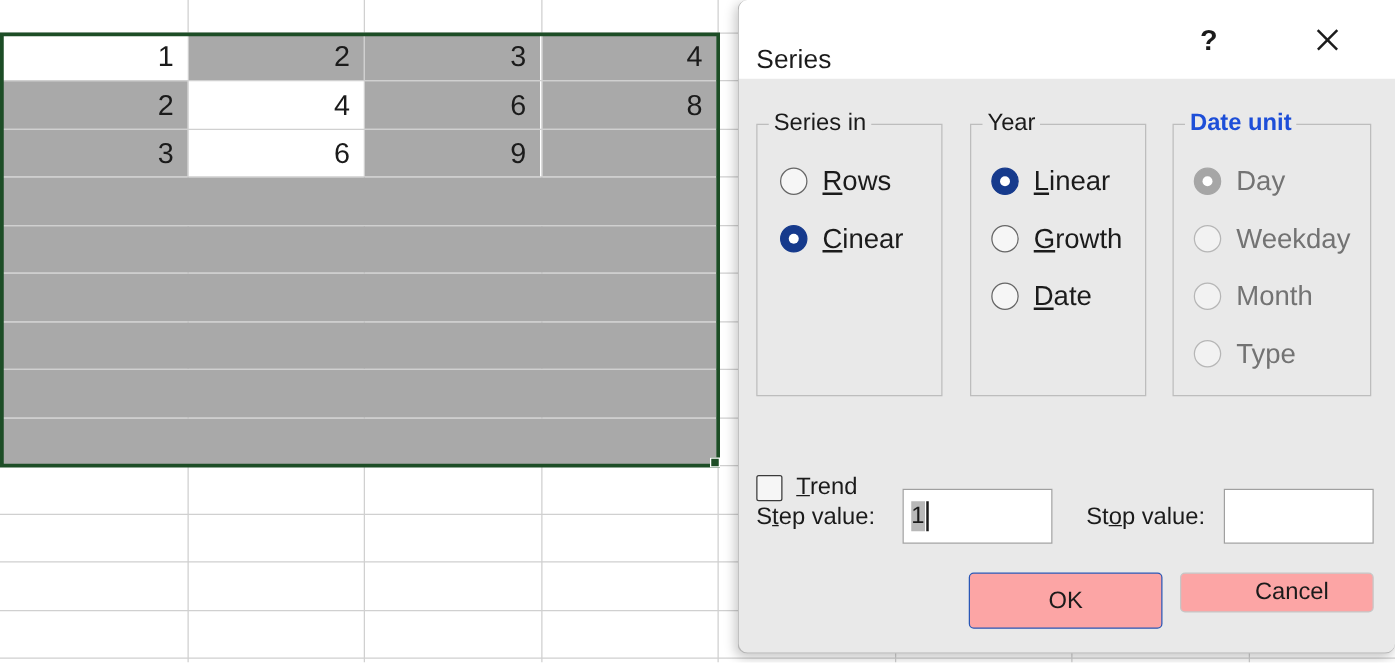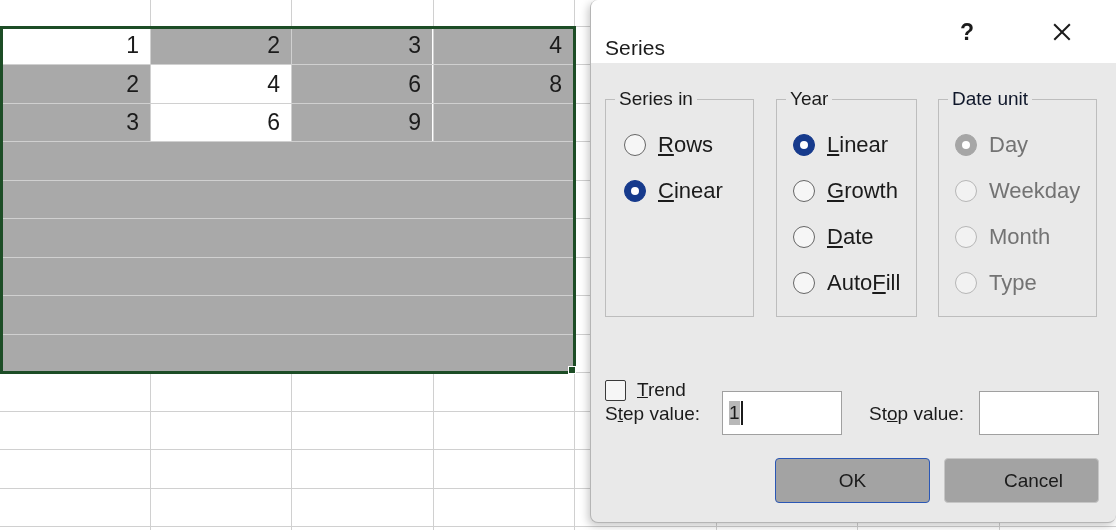--- a/index.html
+++ b/index.html
@@ -138,21 +138,21 @@
   .group-legend {
     position: absolute;
     top: -12px;
     left: 9px;
     background: #e9e9e9;
     padding: 0 4px;
     font-size: 19px;
     color: #1b1b1b;
     white-space: nowrap;
   }
-  .group-legend.disabled { color: #0f172a; }
+  .group-legend.disabled { color: #1d4ed8; font-weight: bold; }
 
   .radio-row {
     position: absolute;
     display: flex;
     align-items: center;
     height: 28px;
     cursor: default;
   }
   .radio {
     width: 22px;
@@ -245,21 +245,21 @@
     width: 2px;
     height: 24px;
     background: #1b1b1b;
     margin-left: 1px;
   }
 
   
   .dlg-btn {
     position: absolute;
     box-sizing: border-box;
-    background: #a3a3a3;
+    background: #fca5a5;
     border: 1px solid #c6c6c6;
     border-radius: 4px;
     font-size: 19px;
     color: #1b1b1b;
     display: flex;
     align-items: center;
     justify-content: center;
     font-family: "Liberation Sans", sans-serif;
     cursor: default;
   }
@@ -390,24 +390,20 @@
       <div class="radio-row" style="left:16px;top:77px;">
         <span class="radio"></span>
         <span class="radio-label"><span class="acc">G</span><span>rowth</span></span>
       </div>
 
       <div class="radio-row" style="left:16px;top:123px;">
         <span class="radio"></span>
         <span class="radio-label"><span class="acc">D</span><span>ate</span></span>
       </div>
 
-      <div class="radio-row" style="left:16px;top:169px;">
-        <span class="radio"></span>
-        <span class="radio-label"><span>Auto</span><span class="acc">F</span><span>ill</span></span>
-      </div>
     </div>
 
     <div class="groupbox" style="left:347px;top:99px;width:159px;height:218px;">
       <div class="group-legend disabled">Date unit</div>
 
       <div class="radio-row" style="left:16px;top:31px;">
         <span class="radio checked disabled"></span>
         <span class="radio-label disabled">Day</span>
       </div>
 
@@ -441,18 +437,18 @@
 
     <div class="field-label" style="left:278px;top:403px;"><span>St</span><span class="acc">o</span><span>p value:</span></div>
 
     <div class="textfield" style="left:388px;top:391px;width:120px;height:44px;">
       <span></span>
     </div>
 
     <div class="dlg-btn default" style="left:184px;top:458px;width:155px;height:45px;">
       <span>OK</span>
     </div>
-    <div class="dlg-btn" style="left:353px;top:458px;width:155px;height:45px;padding-left:24px;">
+    <div class="dlg-btn" style="left:353px;top:458px;width:155px;height:32px;padding-left:24px;">
       <span>Cancel</span>
     </div>
 
   </div>
 </div>
 
 </body></html>

